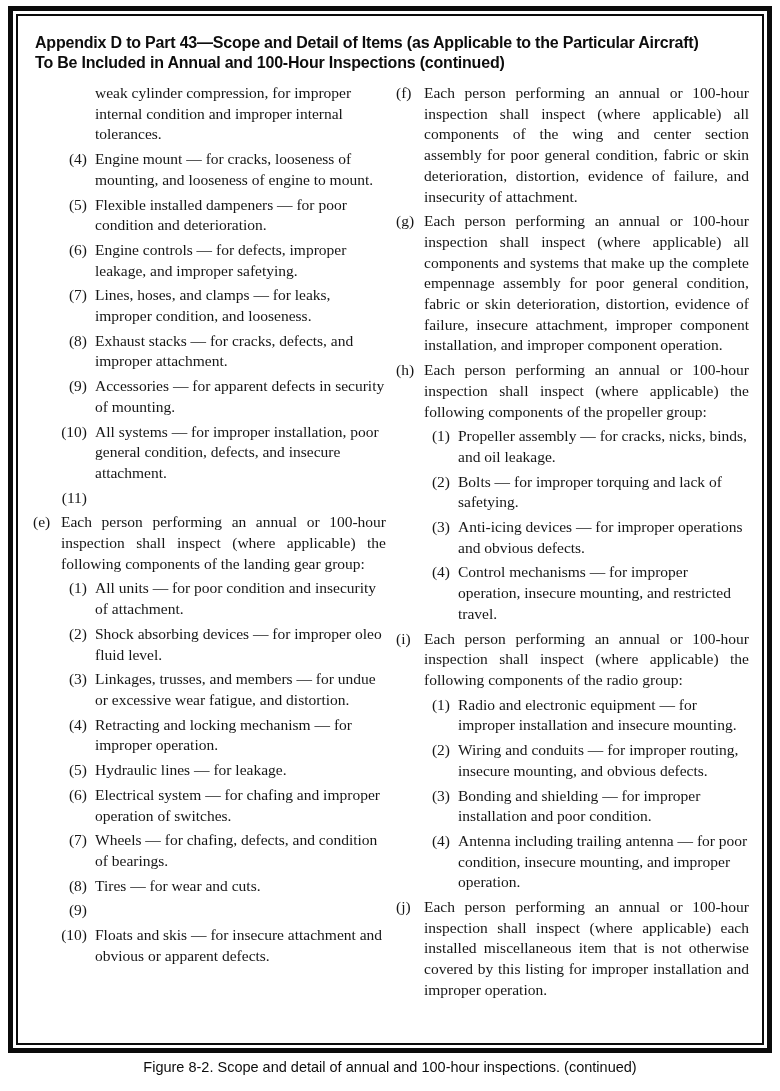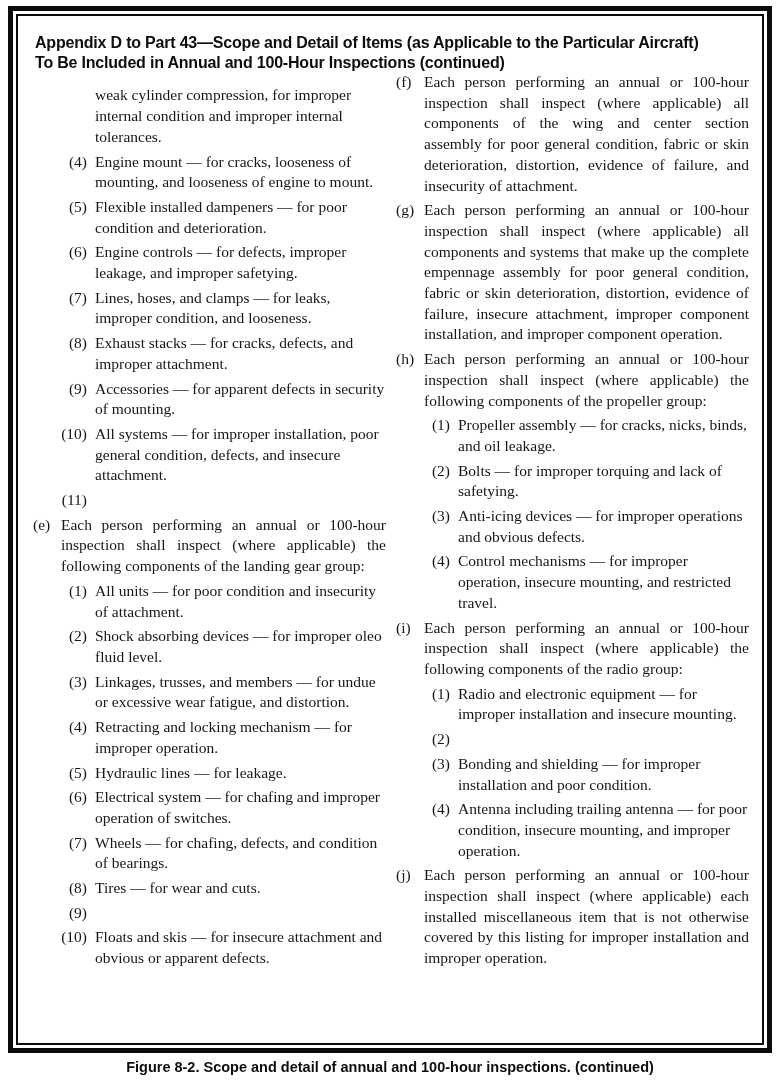--- a/index.html
+++ b/index.html
@@ -35,21 +35,21 @@
     font-weight: bold;
     font-size: 16px;
     line-height: 19.5px;
     color: #0d0d0d;
     letter-spacing: -0.2px;
     margin: 4px 0 0 2px;
   }
   .columns {
     display: flex;
     gap: 10px;
-    align-items: flex-end;
+    margin-top: 11px;
   }
   .col {
     flex: 1 1 0;
     min-width: 0;
     font-size: 15.5px;
     line-height: 20.7px;
     color: #161616;
   }
   .item { display: flex; margin: 0 0 4px 0; }
   .item .num { flex: 0 0 auto; white-space: nowrap; }
@@ -60,21 +60,21 @@
   .item.sub .num { width: 32px; margin-right: 8px; text-align: right; }
   .item.continuation { margin-left: 22px; }
   .item.continuation .num { width: 32px; margin-right: 8px; }
   .caption {
     position: absolute;
     left: 0;
     right: 0;
     top: 1059px;
     text-align: center;
     font-family: "Liberation Sans", sans-serif;
-    font-weight: bold;
+    font-weight: normal;
     font-size: 14.5px;
     color: #0d0d0d;
   }
 </style>
 </head>
 <body>
 
 <div class="page">
   <div class="frame-outer">
     <div class="frame-inner">
@@ -195,20 +195,21 @@
             <div class="item lettered">
               <span class="num">(i)</span>
               <span class="txt">Each person performing an annual or 100-hour inspection shall inspect (where applicable) the following components of the radio group:</span>
             </div>
             <div class="item sub">
               <span class="num">(1)</span>
               <span class="txt">Radio and electronic equipment — for improper installation and insecure mounting.</span>
             </div>
             <div class="item sub">
               <span class="num">(2)</span>
+              <span class="txt">Wiring and conduits — for improper routing, insecure mounting, and obvious defects.</span>
             </div>
             <div class="item sub">
               <span class="num">(3)</span>
               <span class="txt">Bonding and shielding — for improper installation and poor condition.</span>
             </div>
             <div class="item sub">
               <span class="num">(4)</span>
               <span class="txt">Antenna including trailing antenna — for poor condition, insecure mounting, and improper operation.</span>
             </div>
             <div class="item lettered">

